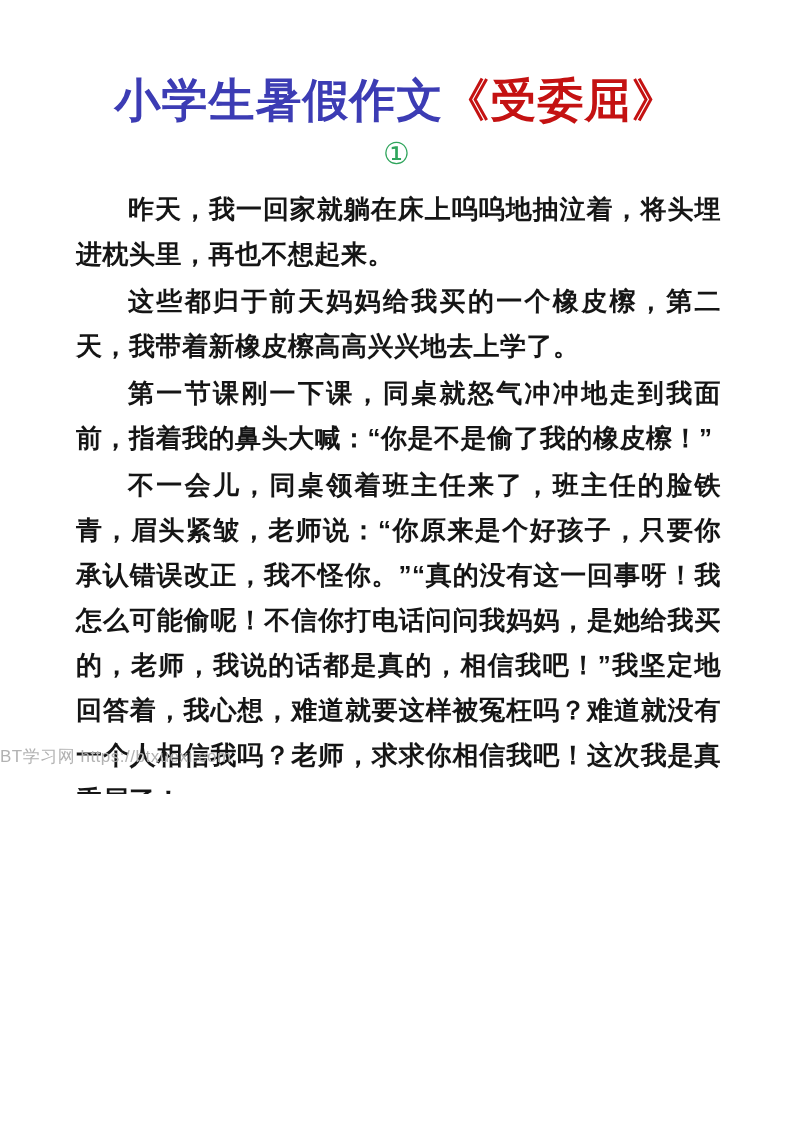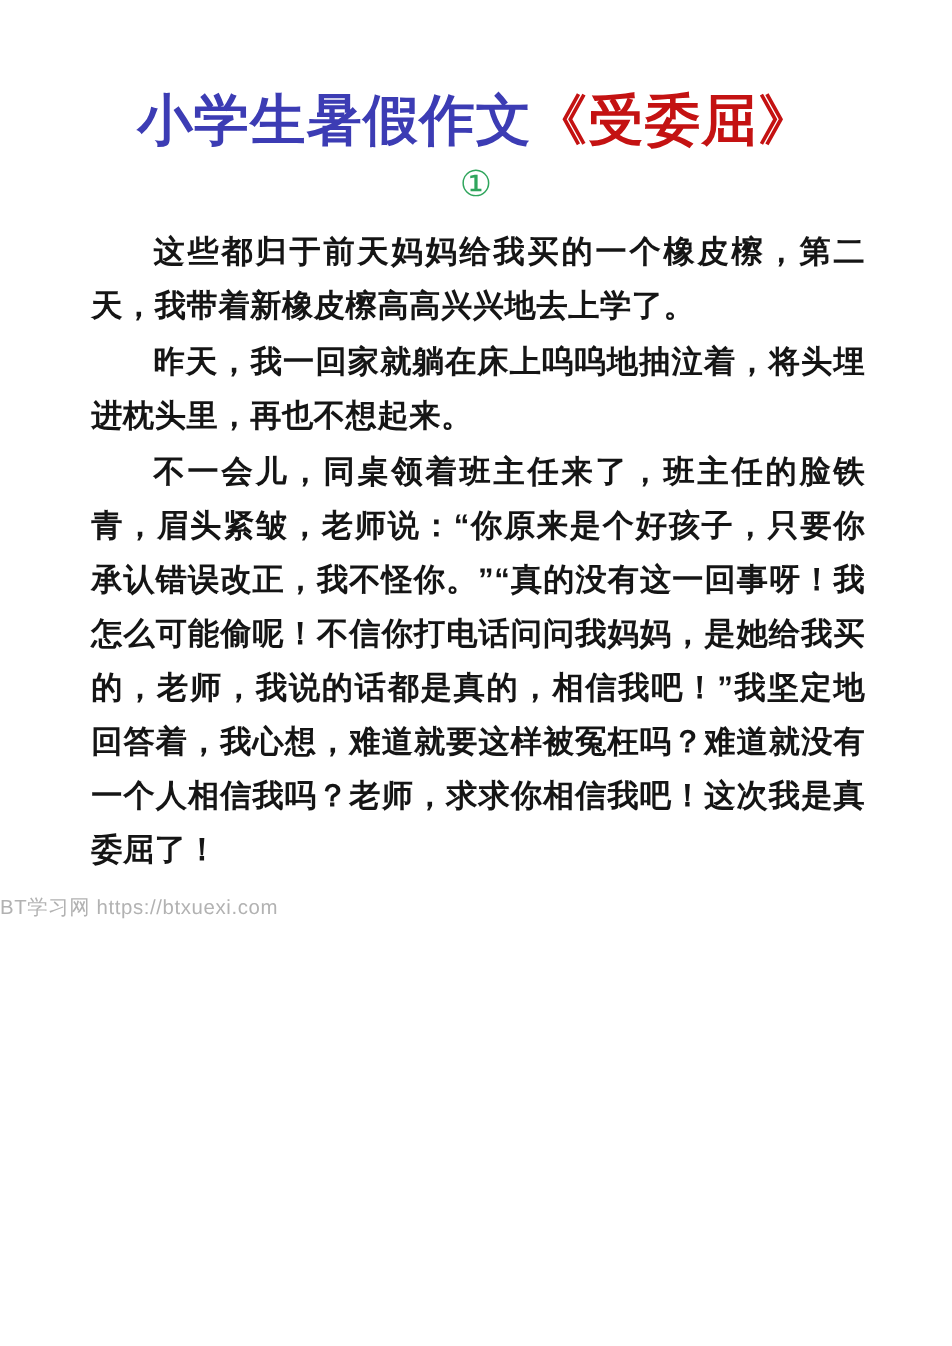--- a/index.html
+++ b/index.html
@@ -62,20 +62,21 @@
 
 <div class="page">
 
   <h1 class="title">
     <span class="t-main" style="color: rgb(60, 60, 180);">小学生暑假作文</span><span class="t-highlight" style="color: rgb(196, 18, 18);">《受委屈》</span>
   </h1>
 
   <div class="section-marker" style="color: rgb(47, 165, 92);">①</div>
 
   <div class="essay">
+    <p>昨天，我一回家就躺在床上呜呜地抽泣着，将头埋进枕头里，再也不想起来。</p>
     <p>这些都归于前天妈妈给我买的一个橡皮檫，第二天，我带着新橡皮檫高高兴兴地去上学了。</p>
-    <p>昨天，我一回家就躺在床上呜呜地抽泣着，将头埋进枕头里，再也不想起来。</p>
+    <p>第一节课刚一下课，同桌就怒气冲冲地走到我面前，指着我的鼻头大喊：“你是不是偷了我的橡皮檫！”</p>
     <p>不一会儿，同桌领着班主任来了，班主任的脸铁青，眉头紧皱，老师说：“你原来是个好孩子，只要你承认错误改正，我不怪你。”“真的没有这一回事呀！我怎么可能偷呢！不信你打电话问问我妈妈，是她给我买的，老师，我说的话都是真的，相信我吧！”我坚定地回答着，我心想，难道就要这样被冤枉吗？难道就没有一个人相信我吗？老师，求求你相信我吧！这次我是真委屈了！</p>
   </div>
 
   <div class="footer" style="color: rgb(178, 178, 178);">BT学习网 https://btxuexi.com</div>
 
 </div>
 
 </body></html>

